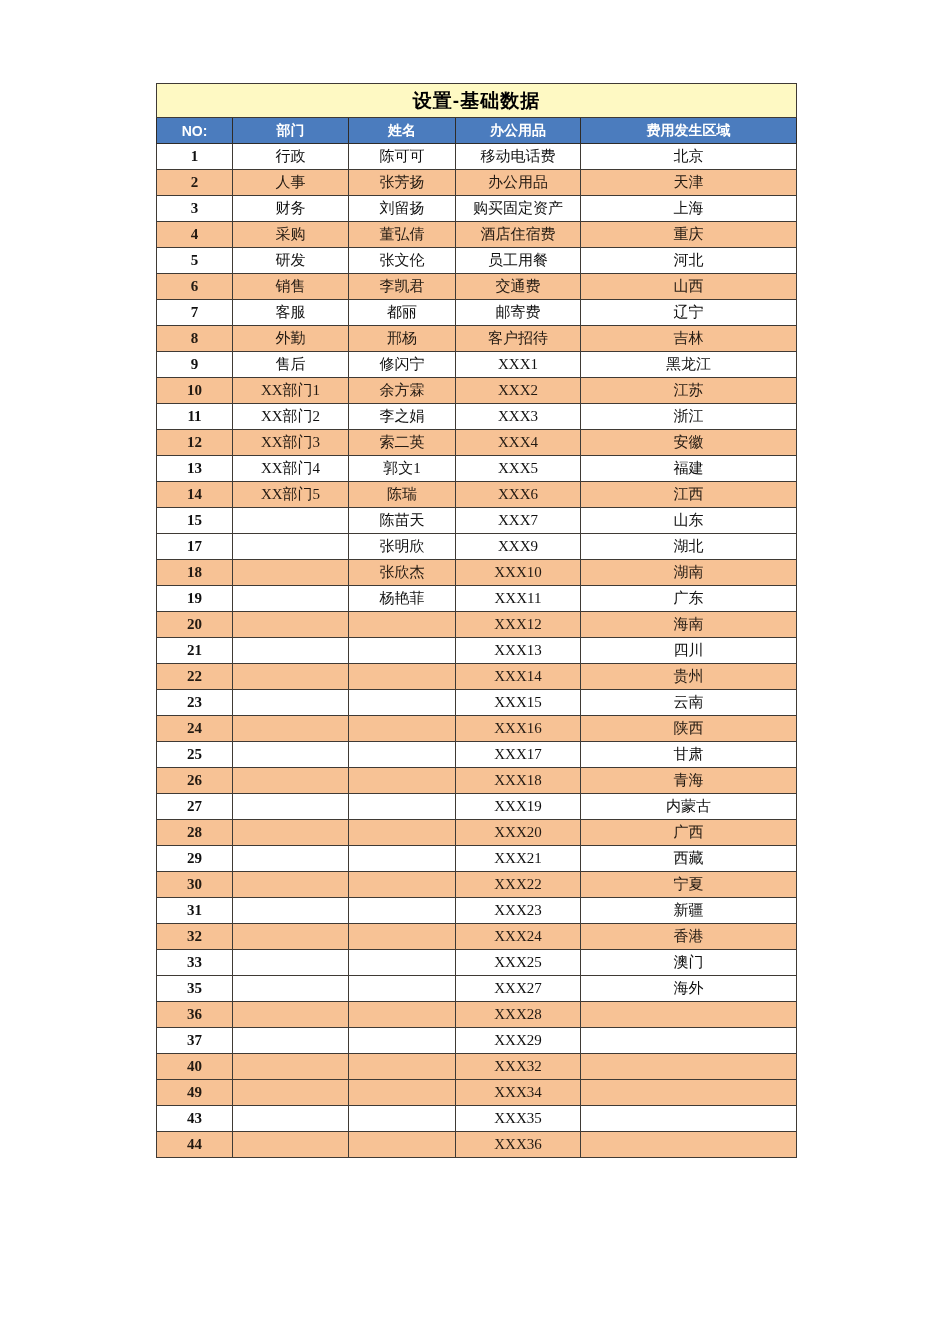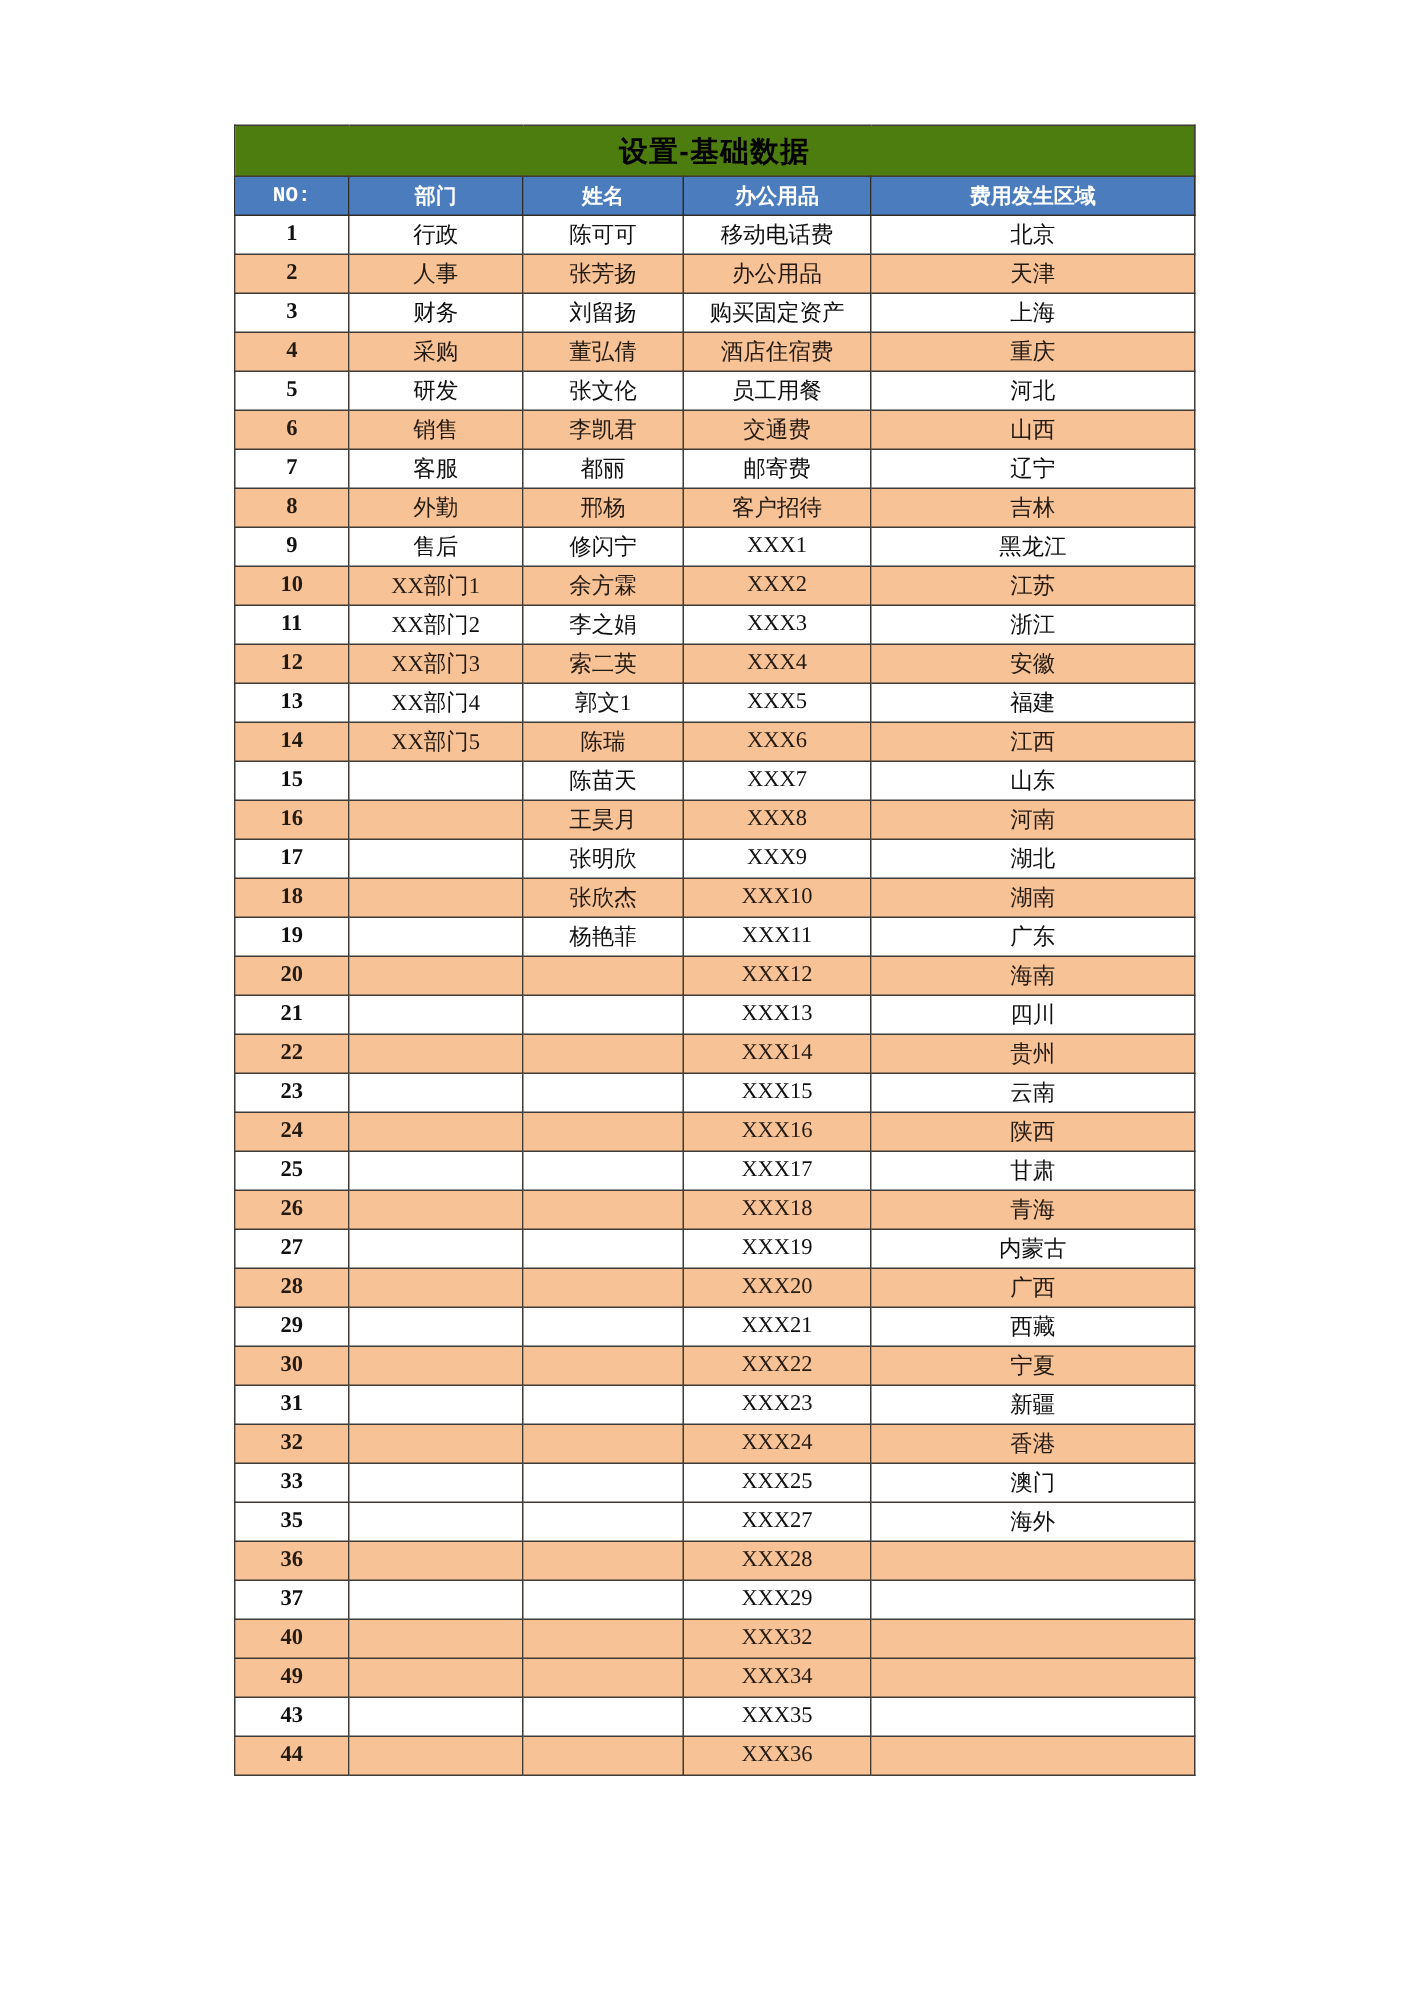--- a/index.html
+++ b/index.html
@@ -29,21 +29,21 @@
   }
 
   table.grid col.c-no    { width: 76px; }
   table.grid col.c-dept  { width: 116px; }
   table.grid col.c-name  { width: 107px; }
   table.grid col.c-type  { width: 125px; }
   table.grid col.c-area  { width: 216px; }
 
   
   tr.title-row td {
-    background: #4d7c0f;
+    background: #fef9c3;
     border: 1px solid #3f3a35;
     height: 31px;
     text-align: center;
     vertical-align: middle;
     font-weight: bold;
     font-size: 19px;
     color: #000000;
     letter-spacing: 1px;
     font-family: "Liberation Sans", "DejaVu Sans", sans-serif;
   }
@@ -51,21 +51,21 @@
   
   tr.head-row th {
     background: #4B7CBE;
     color: #ffffff;
     border: 1px solid #2f2b27;
     height: 25px;
     font-weight: bold;
     font-size: 14px;
     text-align: center;
     vertical-align: middle;
-    font-family: Liberation Mono, monospace;
+    font-family: Liberation Sans, sans-serif;
     padding: 0;
   }
 
   
   tr.body-row td {
     border: 1px solid #3f3a35;
     height: 25px;
     text-align: center;
     vertical-align: middle;
     font-size: 15px;
@@ -211,27 +211,20 @@
           <td>XXX6</td>
           <td>江西</td>
         </tr>
         <tr class="body-row band-white">
           <td class="cell-no">15</td>
           <td></td>
           <td>陈苗天</td>
           <td>XXX7</td>
           <td>山东</td>
         </tr>
-        <tr class="body-row band-orange">
-          <td class="cell-no">16</td>
-          <td></td>
-          <td>王昊月</td>
-          <td>XXX8</td>
-          <td>河南</td>
-        </tr>
         <tr class="body-row band-white">
           <td class="cell-no">17</td>
           <td></td>
           <td>张明欣</td>
           <td>XXX9</td>
           <td>湖北</td>
         </tr>
         <tr class="body-row band-orange">
           <td class="cell-no">18</td>
           <td></td>

